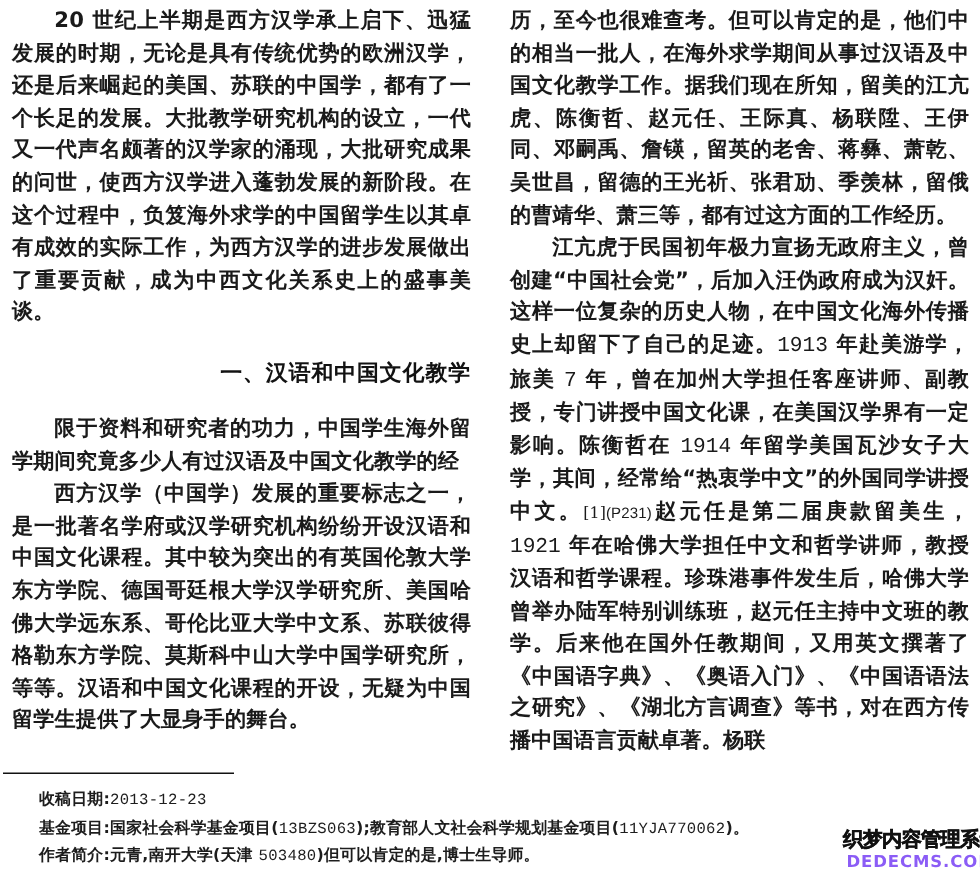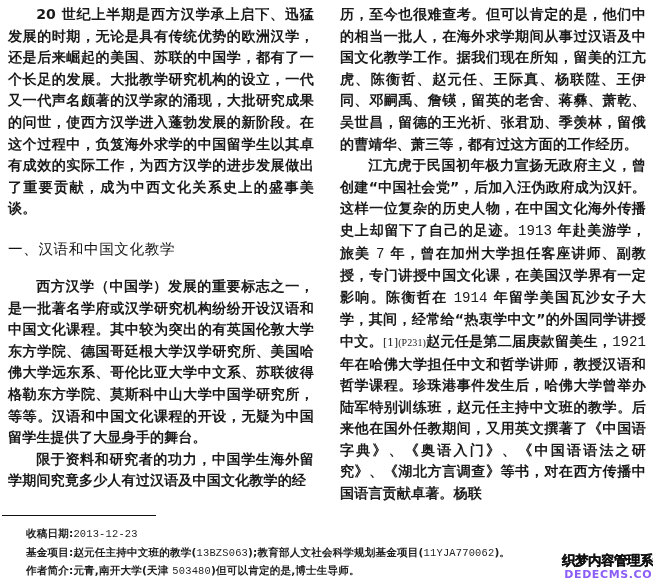--- a/index.html
+++ b/index.html
@@ -53,40 +53,40 @@
     color: #1a1a1a;
   }
   .para.indent { text-indent: 2em; }
 
   .para + .para { margin-top: 0px; }
 
   .section-heading {
     margin: 18px 0 16px 0;
     font-size: 14.6px;
     line-height: 22px;
-    text-align: left;
-    font-weight: 400;
+    text-align: right;
+    font-weight: 700;
     letter-spacing: 0.6px;
     color: #121212;
   }
 
   .num, .lat {
     font-family: Liberation Mono, monospace;
     font-weight: 500;
     letter-spacing: 0;
   }
 
   .cite {
     font-family: "DejaVu Serif", "Liberation Serif", serif;
     font-size: 10.5px;
     vertical-align: baseline;
     font-weight: 500;
   }
   .cite-page {
-    font-family: Liberation Serif, serif;
+    font-family: Liberation Sans, sans-serif;
     font-size: 10px;
     font-weight: 500;
   }
 
   
   .footnote-rule {
     position: absolute;
     left: 2px;
     top: 515px;
     width: 154px;
@@ -147,23 +147,23 @@
 <div class="page">
 
   <div class="columns">
 
     <div class="col col-left">
 
       <p class="para indent">20 世纪上半期是西方汉学承上启下、迅猛发展的时期，无论是具有传统优势的欧洲汉学，还是后来崛起的美国、苏联的中国学，都有了一个长足的发展。大批教学研究机构的设立，一代又一代声名颇著的汉学家的涌现，大批研究成果的问世，使西方汉学进入蓬勃发展的新阶段。在这个过程中，负笈海外求学的中国留学生以其卓有成效的实际工作，为西方汉学的进步发展做出了重要贡献，成为中西文化关系史上的盛事美谈。</p>
 
       <h2 class="section-heading">一、汉语和中国文化教学</h2>
 
+      <p class="para indent">限于资料和研究者的功力，中国学生海外留学期间究竟多少人有过汉语及中国文化教学的经</p>
+
       <p class="para indent">西方汉学（中国学）发展的重要标志之一，是一批著名学府或汉学研究机构纷纷开设汉语和中国文化课程。其中较为突出的有英国伦敦大学东方学院、德国哥廷根大学汉学研究所、美国哈佛大学远东系、哥伦比亚大学中文系、苏联彼得格勒东方学院、莫斯科中山大学中国学研究所，等等。汉语和中国文化课程的开设，无疑为中国留学生提供了大显身手的舞台。</p>
-
-      <p class="para indent">限于资料和研究者的功力，中国学生海外留学期间究竟多少人有过汉语及中国文化教学的经</p>
 
     </div>
 
     <div class="col col-right">
 
       <p class="para">历，至今也很难查考。但可以肯定的是，他们中的相当一批人，在海外求学期间从事过汉语及中国文化教学工作。据我们现在所知，留美的江亢虎、陈衡哲、赵元任、王际真、杨联陞、王伊同、邓嗣禹、詹锳，留英的老舍、蒋彝、萧乾、吴世昌，留德的王光祈、张君劢、季羡林，留俄的曹靖华、萧三等，都有过这方面的工作经历。</p>
 
       <p class="para indent">
         <span>江亢虎于民国初年极力宣扬无政府主义，曾创建“中国社会党”，后加入汪伪政府成为汉奸。这样一位复杂的历史人物，在中国文化海外传播史上却留下了自己的足迹。</span><span class="num">1913</span><span> 年赴美游学，旅美 </span><span class="num">7</span><span> 年，曾在加州大学担任客座讲师、副教授，专门讲授中国文化课，在美国汉学界有一定影响。陈衡哲在 </span><span class="num">1914</span><span> 年留学美国瓦沙女子大学，其间，经常给“热衷学中文”的外国同学讲授中文。</span><span class="cite">[1]</span><span class="cite-page">(P231)</span><span>赵元任是第二届庚款留美生，</span><span class="num">1921</span><span> 年在哈佛大学担任中文和哲学讲师，教授汉语和哲学课程。珍珠港事件发生后，哈佛大学曾举办陆军特别训练班，赵元任主持中文班的教学。后来他在国外任教期间，又用英文撰著了《中国语字典》、《奥语入门》、《中国语语法之研究》、《湖北方言调查》等书，对在西方传播中国语言贡献卓著。杨联</span>
       </p>
@@ -174,21 +174,21 @@
 
   <div class="footnote-rule"></div>
 
   <div class="footnotes">
 
     <p class="fn-line">
       <span>收稿日期:</span><span class="num">2013-12-23</span>
     </p>
 
     <p class="fn-line">
-      <span>基金项目:</span><span>赵元任主持中文班的教学(</span><span class="lat">13BZS063</span><span>);教育部人文社会科学规划基金项目(</span><span class="lat">11YJA770062</span><span>)。</span>
+      <span>基金项目:</span><span>国家社会科学基金项目(</span><span class="lat">13BZS063</span><span>);教育部人文社会科学规划基金项目(</span><span class="lat">11YJA770062</span><span>)。</span>
     </p>
 
     <p class="fn-line">
       <span>作者简介:</span><span>元青,南开大学(天津 </span><span class="lat">503480</span><span>)但可以肯定的是,博士生导师。</span>
     </p>
 
   </div>
 
   <div class="watermark">
     <div class="wm-cn">织梦内容管理系统</div>

